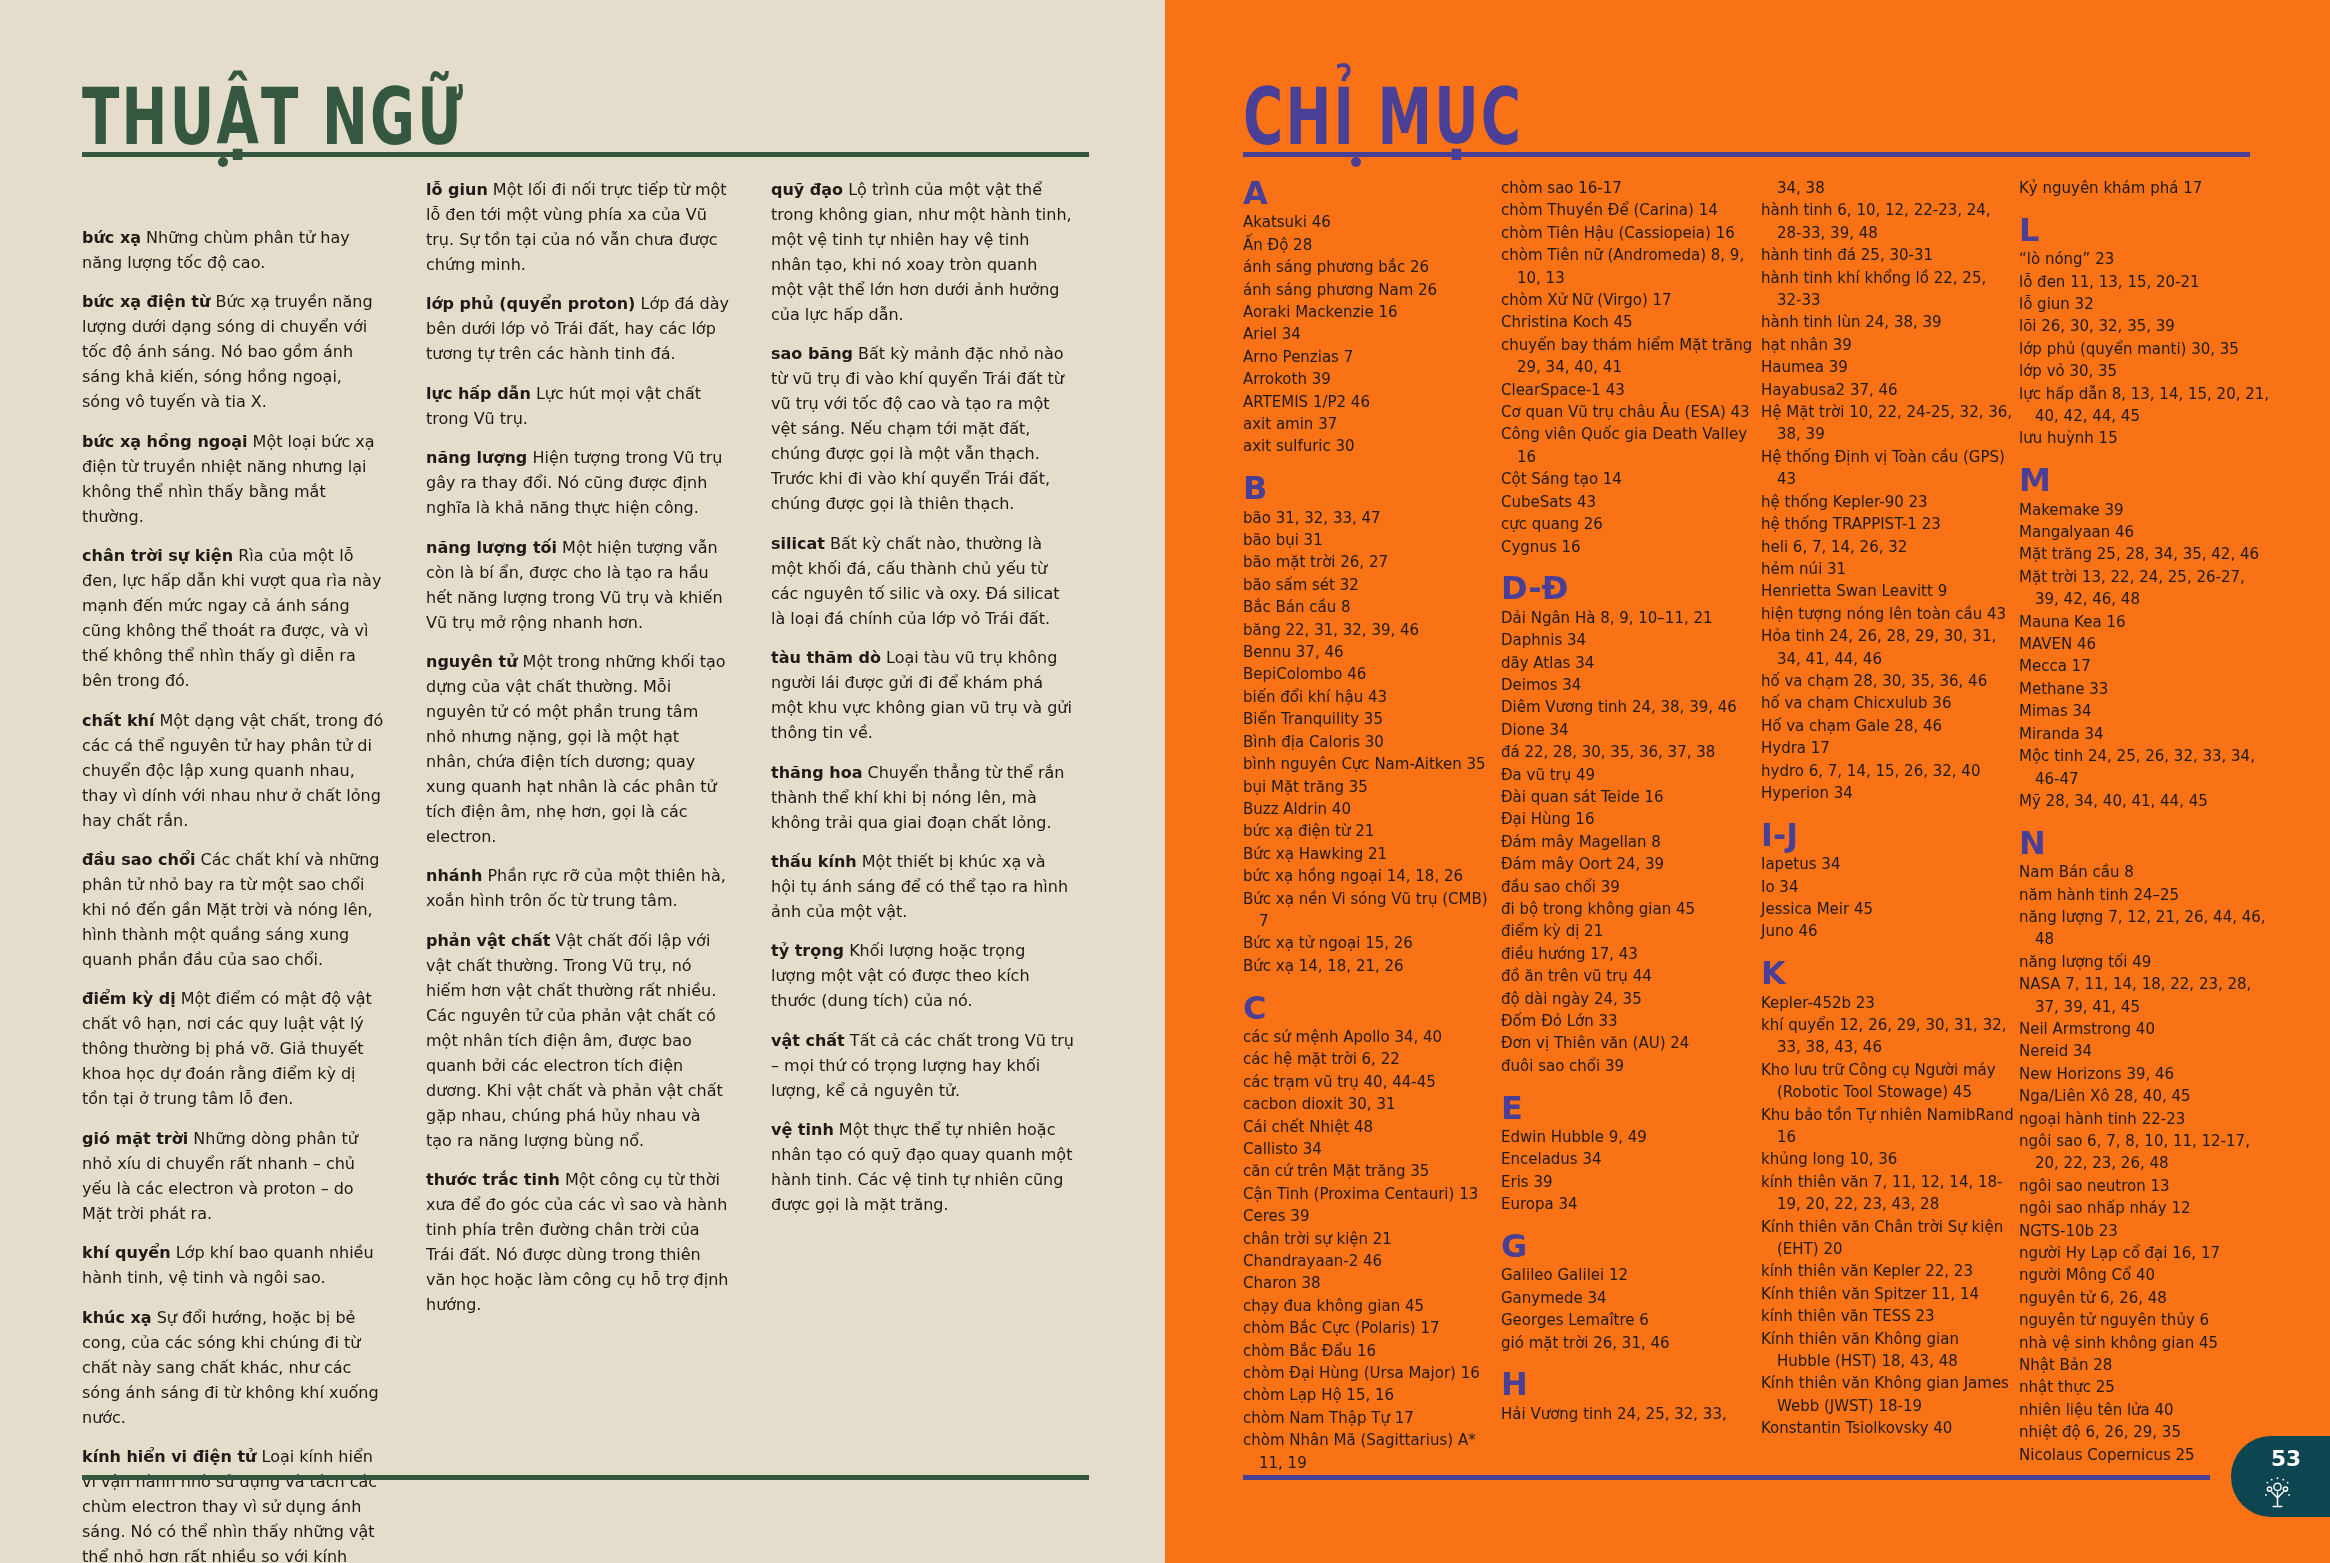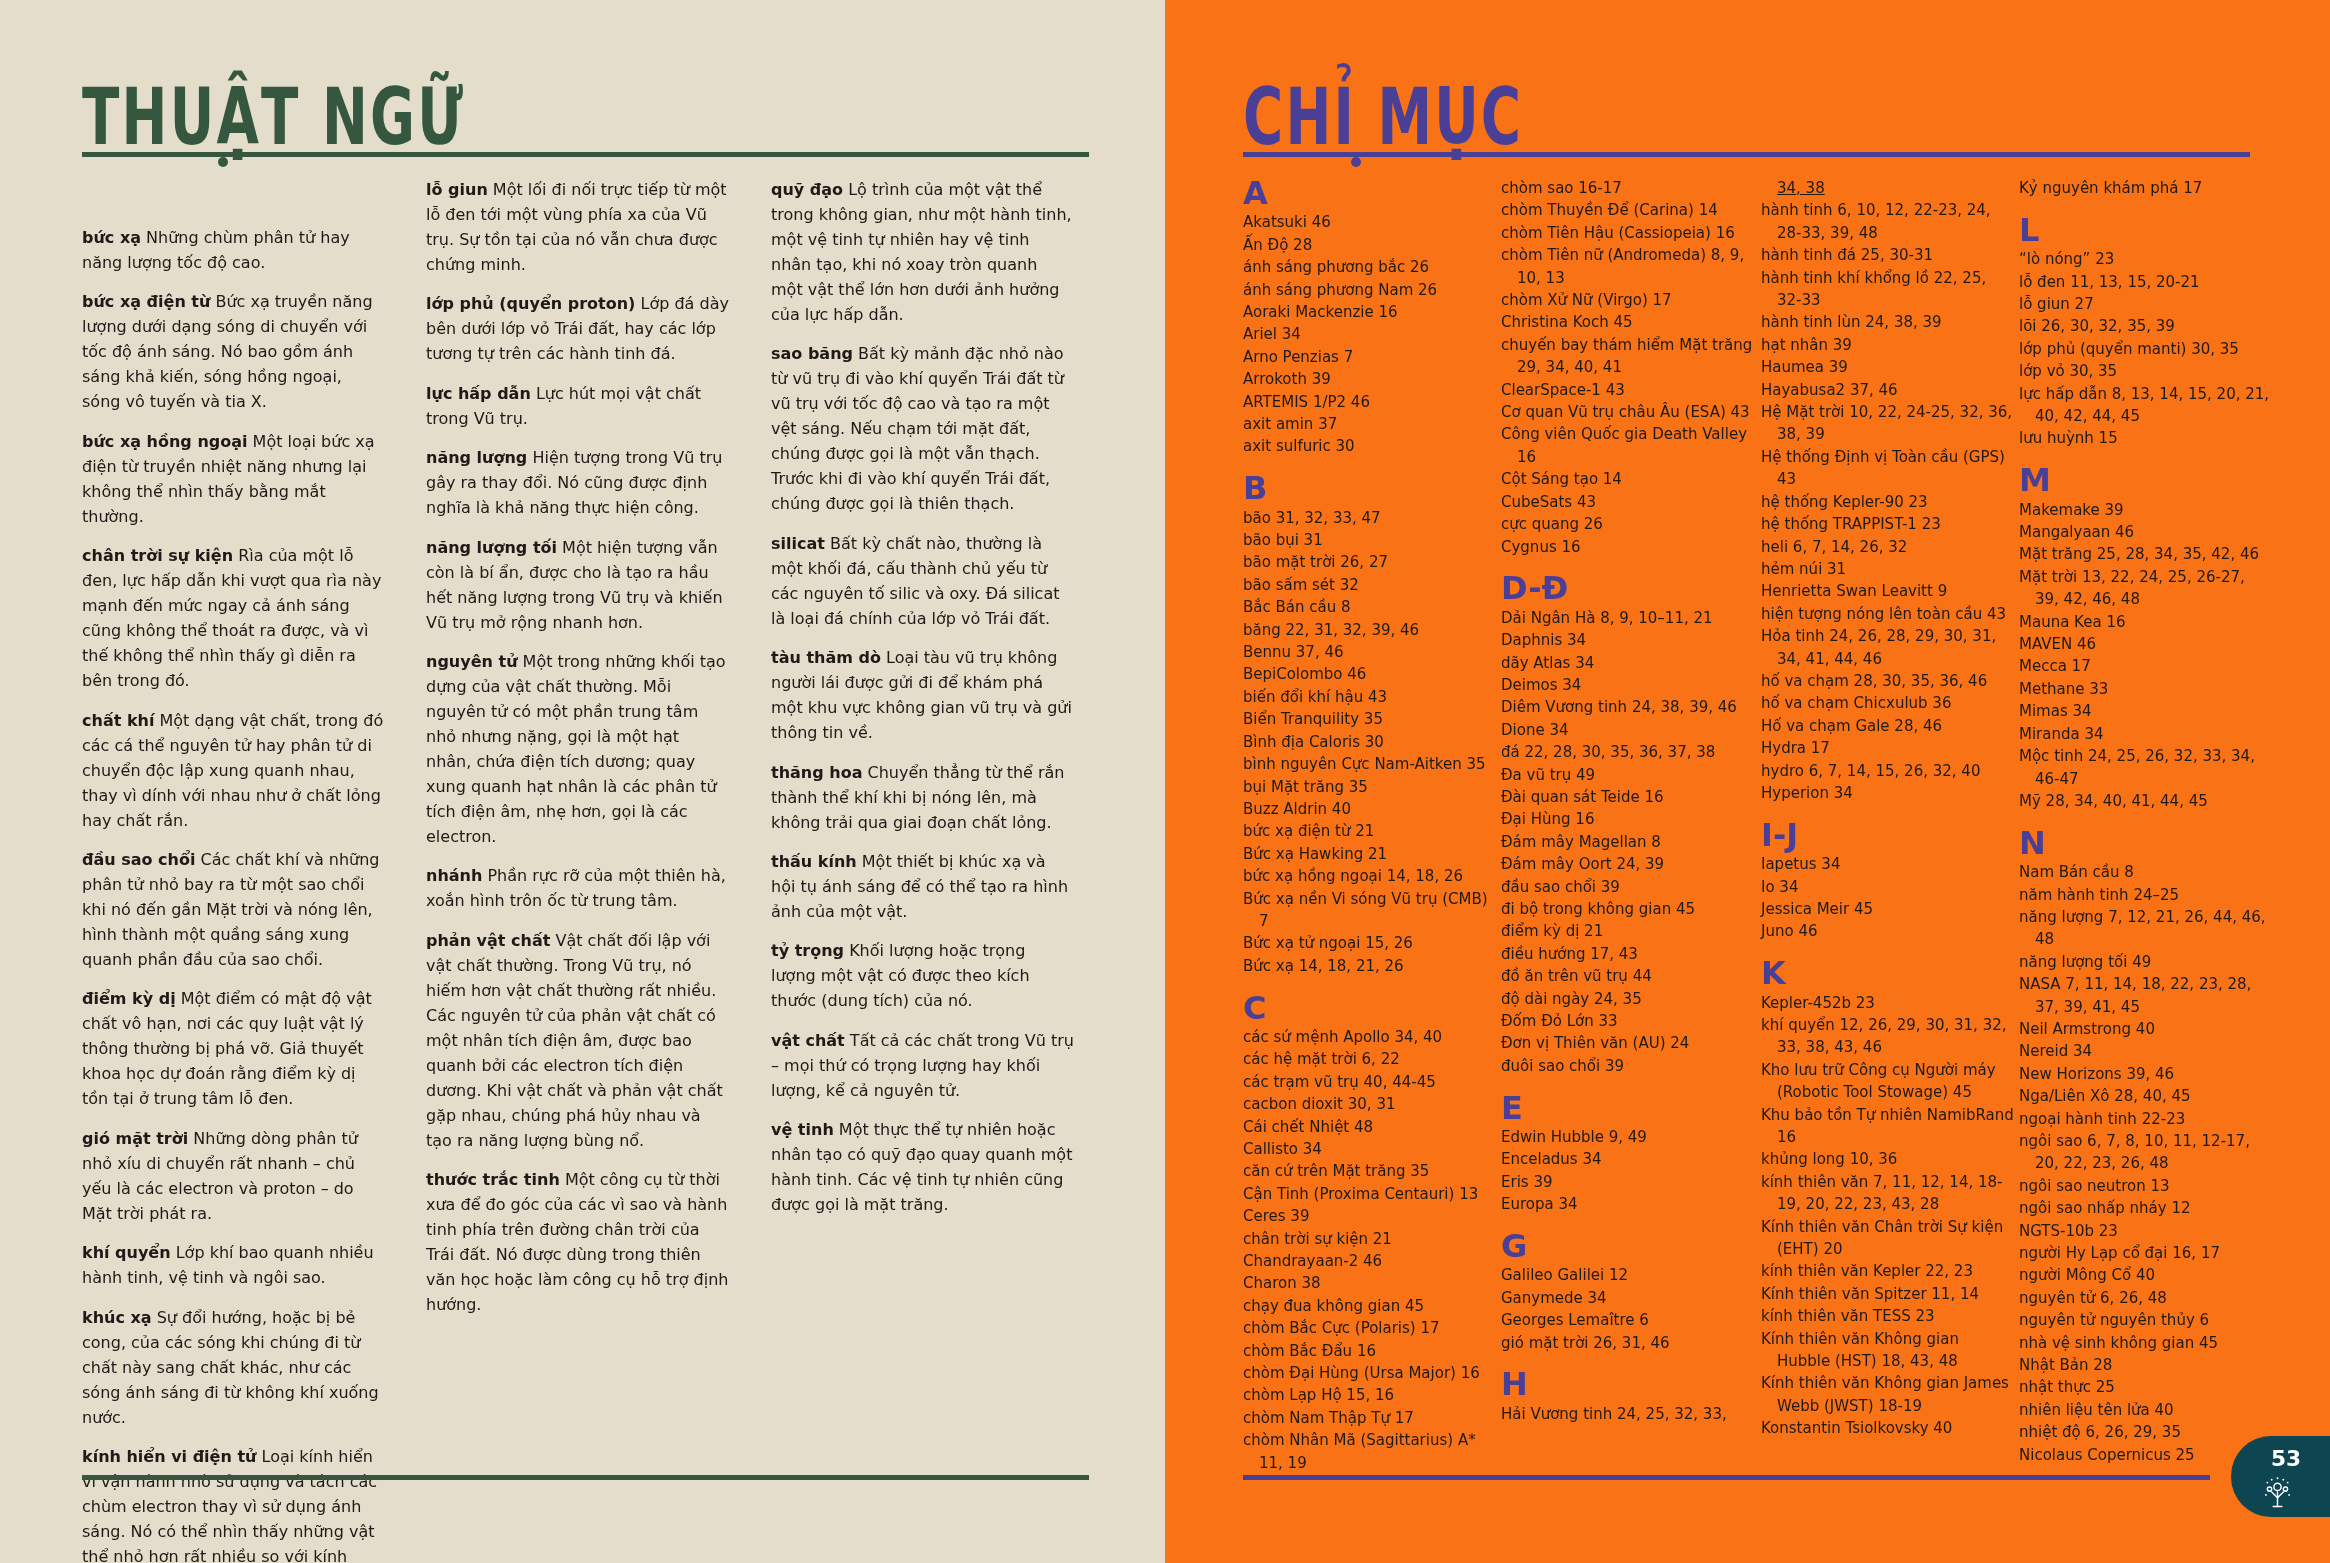--- a/index.html
+++ b/index.html
@@ -205,21 +205,21 @@
       <div class="ientry">Europa  34</div>
       <div class="letter">G</div>
       <div class="ientry">Galileo Galilei  12</div>
       <div class="ientry">Ganymede  34</div>
       <div class="ientry">Georges Lemaître  6</div>
       <div class="ientry">gió mặt trời  26, 31, 46</div>
       <div class="letter">H</div>
       <div class="ientry">Hải Vương tinh  24, 25, 32, 33,</div>
     </div>
   <div class="icol icol-3">
-      <div class="ientry" style="padding-left: 16px; text-indent: 0px; text-decoration: underline;">34, 38</div>
+      <div class="ientry" style="padding-left: 16px; text-indent: 0px;">34, 38</div>
       <div class="ientry">hành tinh  6, 10, 12, 22-23, 24, 28-33, 39, 48</div>
       <div class="ientry">hành tinh đá  25, 30-31</div>
       <div class="ientry">hành tinh khí khổng lồ  22, 25, 32-33</div>
       <div class="ientry">hành tinh lùn  24, 38, 39</div>
       <div class="ientry">hạt nhân  39</div>
       <div class="ientry">Haumea  39</div>
       <div class="ientry">Hayabusa2  37, 46</div>
       <div class="ientry">Hệ Mặt trời  10, 22, 24-25, 32, 36, 38, 39</div>
       <div class="ientry">Hệ thống Định vị Toàn cầu (GPS) 43</div>
       <div class="ientry">hệ thống Kepler-90  23</div>
@@ -253,21 +253,21 @@
       <div class="ientry">kính thiên văn TESS  23</div>
       <div class="ientry">Kính thiên văn Không gian Hubble (HST)  18, 43, 48</div>
       <div class="ientry">Kính thiên văn Không gian James Webb (JWST)  18-19</div>
       <div class="ientry">Konstantin Tsiolkovsky  40</div>
     </div>
   <div class="icol icol-4">
       <div class="ientry">Kỷ nguyên khám phá  17</div>
       <div class="letter">L</div>
       <div class="ientry">“lò nóng”  23</div>
       <div class="ientry">lỗ đen  11, 13, 15, 20-21</div>
-      <div class="ientry">lỗ giun  27</div>
+      <div class="ientry">lỗ giun  32</div>
       <div class="ientry">lõi  26, 30, 32, 35, 39</div>
       <div class="ientry">lớp phủ (quyển manti)  30, 35</div>
       <div class="ientry">lớp vỏ  30, 35</div>
       <div class="ientry">lực hấp dẫn  8, 13, 14, 15, 20, 21, 40, 42, 44, 45</div>
       <div class="ientry">lưu huỳnh  15</div>
       <div class="letter">M</div>
       <div class="ientry">Makemake  39</div>
       <div class="ientry">Mangalyaan  46</div>
       <div class="ientry">Mặt trăng  25, 28, 34, 35, 42, 46</div>
       <div class="ientry">Mặt trời  13, 22, 24, 25, 26-27, 39, 42, 46, 48</div>

